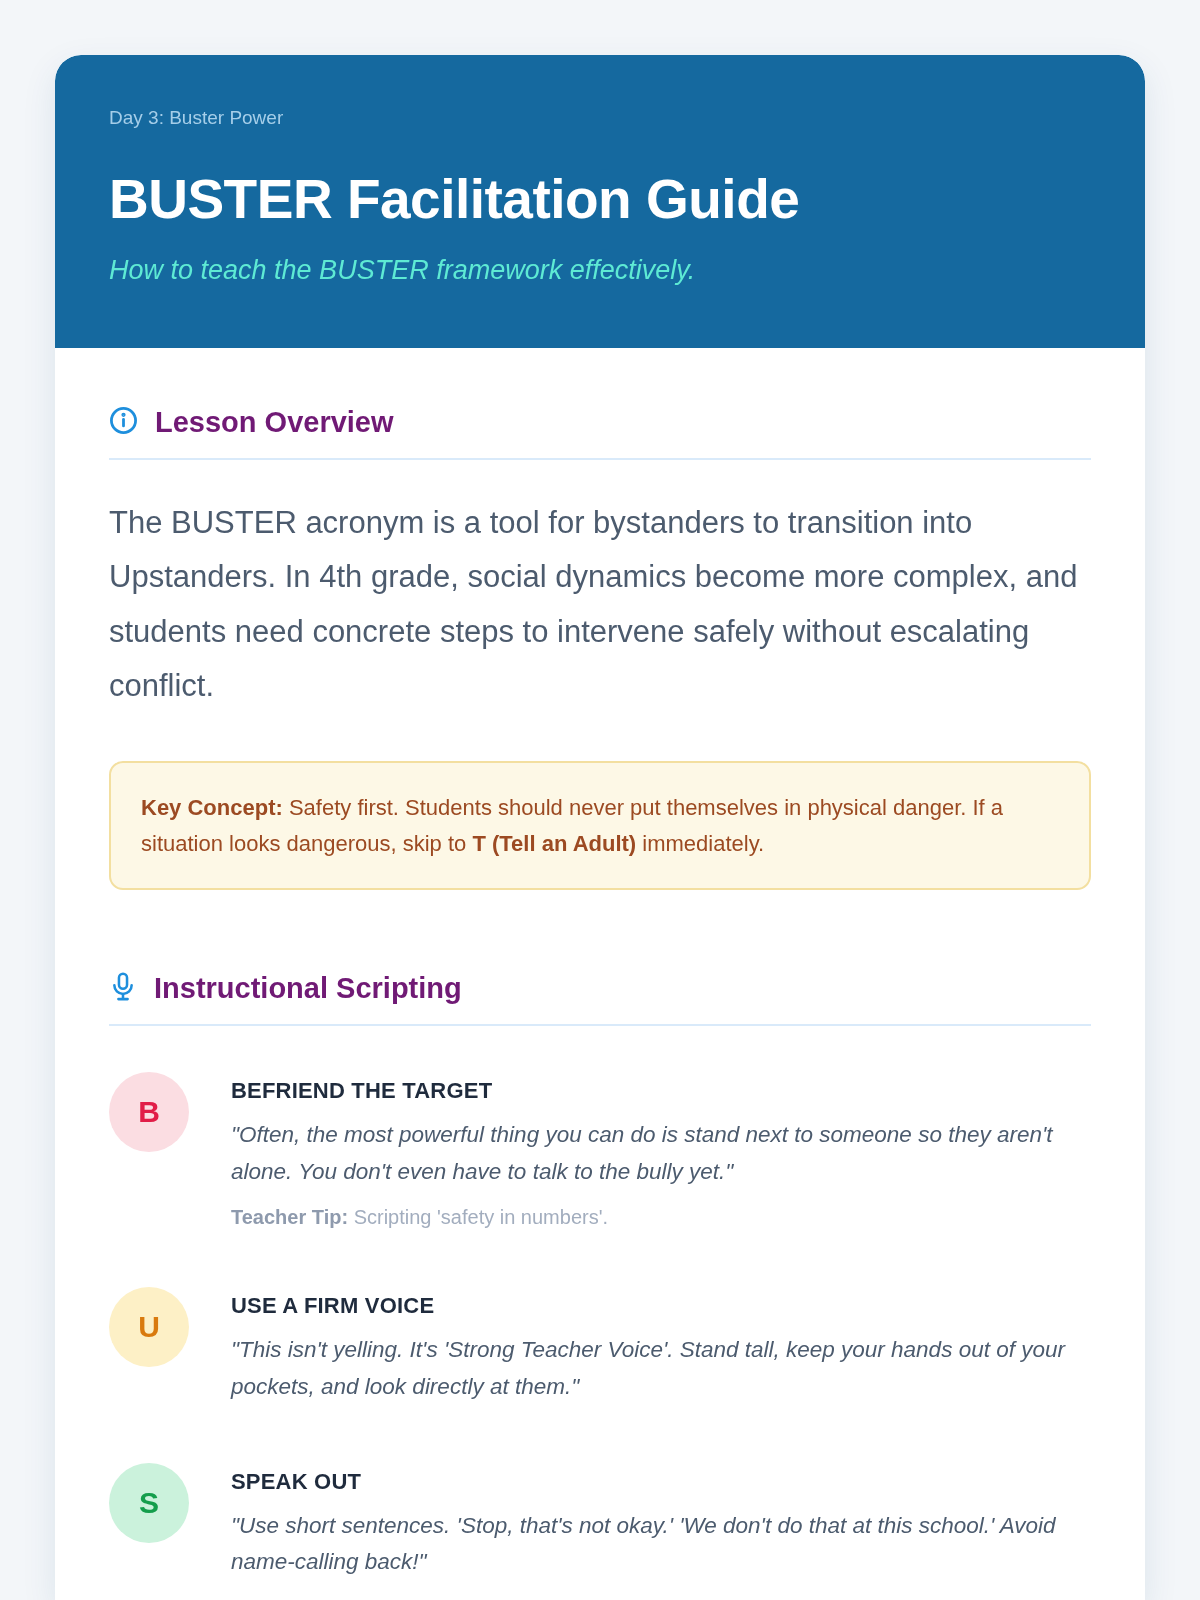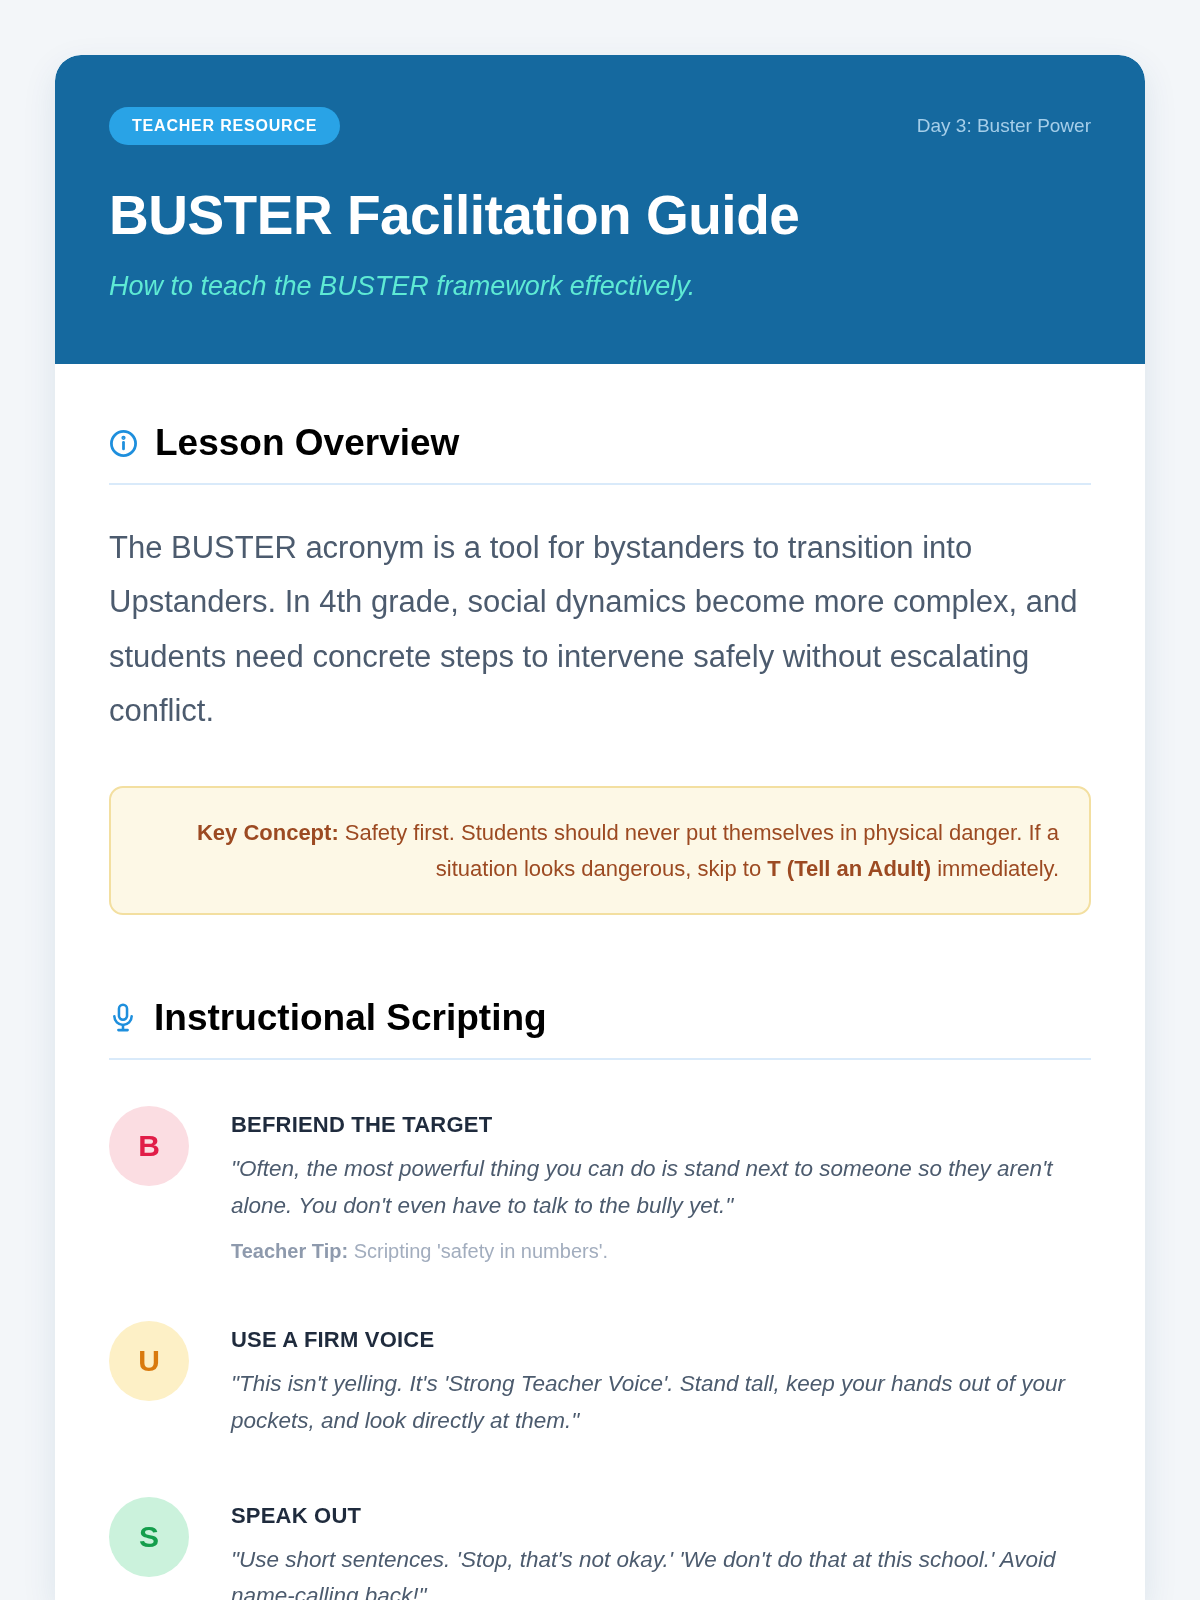--- a/index.html
+++ b/index.html
@@ -40,23 +40,23 @@
     font-size: 55px; font-weight: 700; letter-spacing: -0.5px;
   }
   .page-subtitle {
     margin-top: 24px;
     color: #5eead4;
     font-size: 27px; font-style: italic;
   }
   
   .content { padding: 58px 54px 40px 54px; }
   .section-heading {
-    display: flex; align-items: center; gap: 17px;
-    color: #000000;
-    font-size: 37px; font-weight: 700;
+    display: flex; align-items: flex-start; gap: 17px;
+    color: #701a75;
+    font-size: 29px; font-weight: 700;
   }
   .section-heading .icon { display: inline-flex; flex: 0 0 auto; }
   .section-divider {
     border: none;
     border-top: 2px solid #d9eafa;
     margin-top: 19px;
   }
   .overview-paragraph {
     margin-top: 36px;
     color: #4c5b6e;
@@ -103,21 +103,20 @@
   }
   .item-tip b { color: #8e9aad; font-weight: 700; text-align: right; }
 </style>
 </head>
 <body>
 
 <div class="card">
 
   <div class="header" style="background: rgb(21, 105, 159);">
     <div class="header-top">
-      <span class="badge" style="background: rgb(41, 163, 230);">TEACHER RESOURCE</span>
       <span class="day-label">Day 3: Buster Power</span>
     </div>
     <div class="page-title">BUSTER Facilitation Guide</div>
     <div class="page-subtitle">How to teach the BUSTER framework effectively.</div>
   </div>
 
   <div class="content">
 
     <div class="section-heading">
       <span class="icon">
@@ -126,21 +125,21 @@
           <line x1="12" y1="11" x2="12" y2="16.5"></line>
           <circle cx="12" cy="7.3" r="0.6" fill="#1e8fdd" stroke="#1e8fdd"></circle>
         </svg>
       </span>
       <span>Lesson Overview</span>
     </div>
     <hr class="section-divider">
 
     <p class="overview-paragraph">The BUSTER acronym is a tool for bystanders to transition into Upstanders. In 4th grade, social dynamics become more complex, and students need concrete steps to intervene safely without escalating conflict.</p>
 
-    <div class="callout" style="background: rgb(253, 248, 230); border-color: rgb(243, 223, 160); color: rgb(156, 74, 34); text-align: right;">
+    <div class="callout" style="background: rgb(253, 248, 230); border-color: rgb(243, 223, 160); color: rgb(156, 74, 34);">
       <b>Key Concept:</b><span> Safety first. Students should never put themselves in physical danger. If a situation looks dangerous, skip to </span><b>T (Tell an Adult)</b><span> immediately.</span>
     </div>
 
     <div class="section-heading section-2">
       <span class="icon">
         <svg width="28" height="30" viewBox="0 0 24 26" fill="none" stroke="#1e8fdd" stroke-width="2.2" stroke-linecap="round">
           <rect x="8.5" y="1.5" width="7" height="13" rx="3.5"></rect>
           <path d="M4.5 11.5 a7.5 7.5 0 0 0 15 0"></path>
           <line x1="12" y1="19" x2="12" y2="23"></line>
           <line x1="8" y1="23.5" x2="16" y2="23.5"></line>

